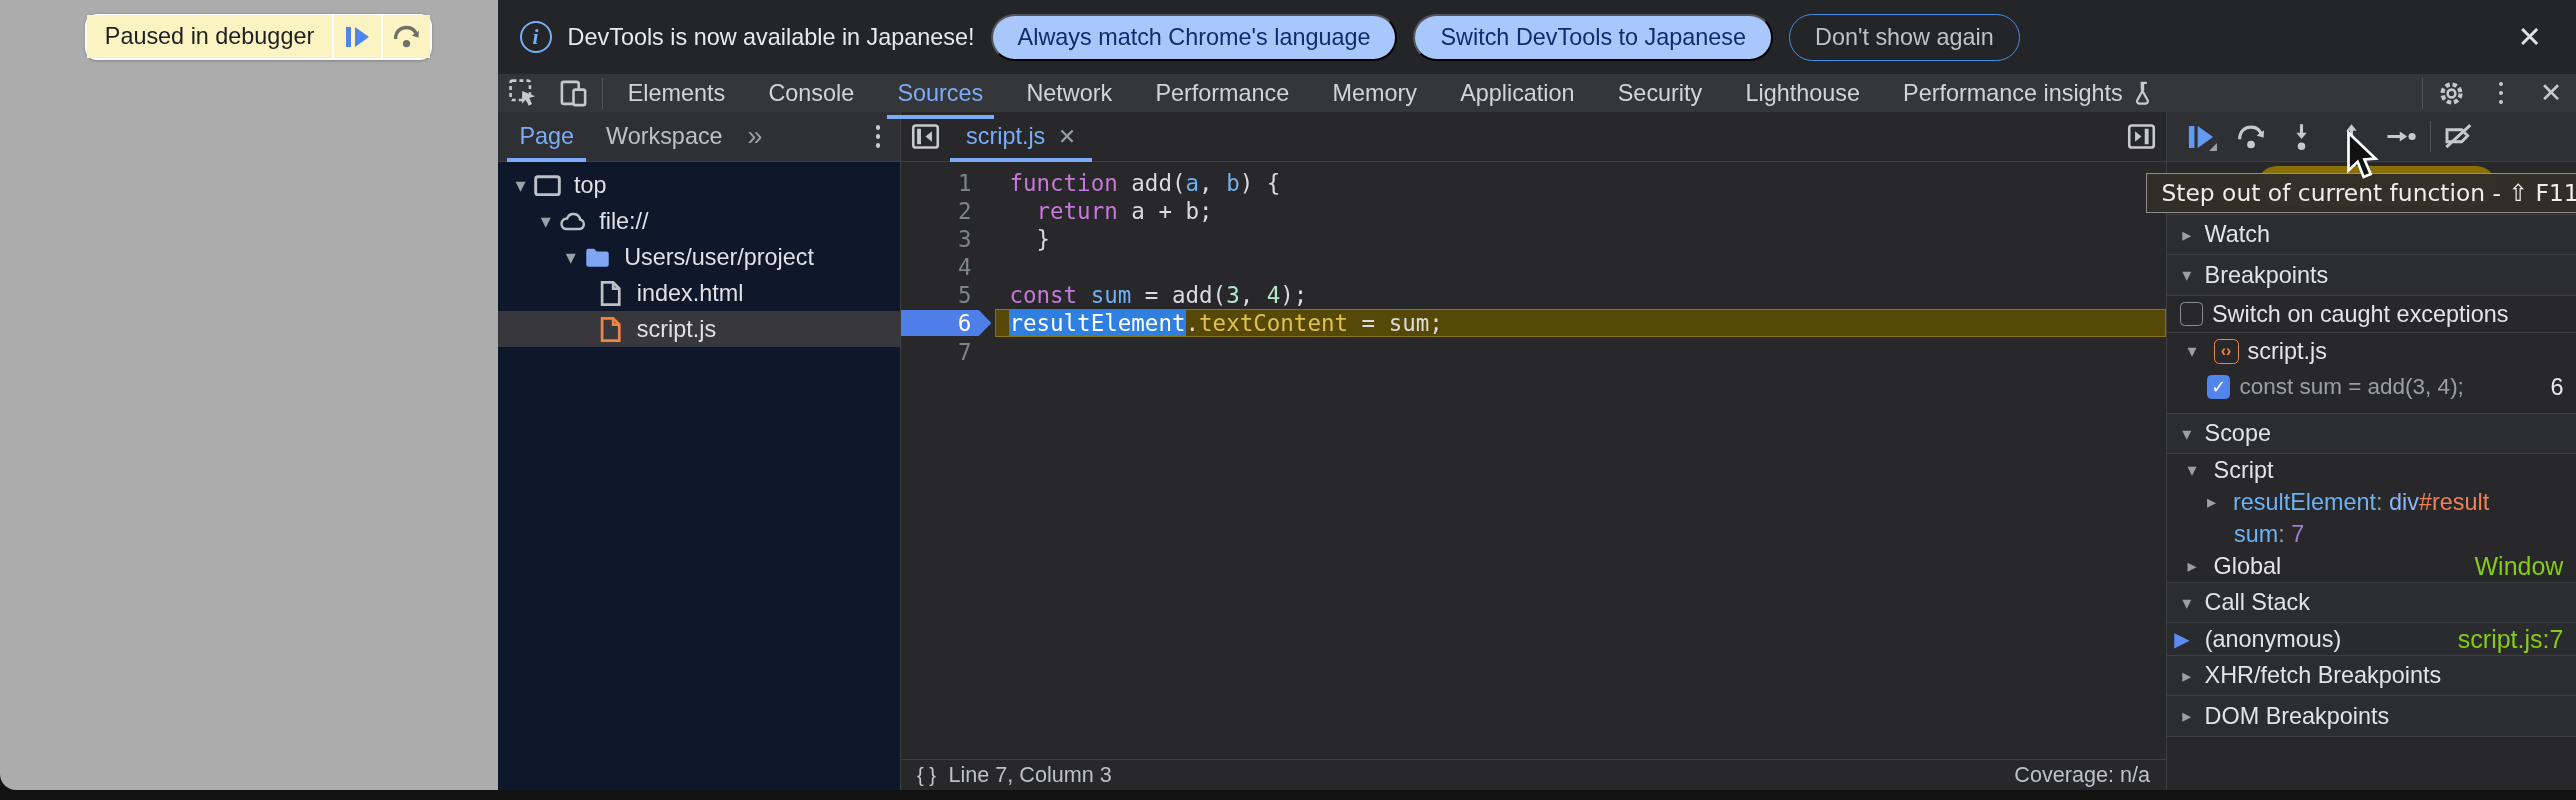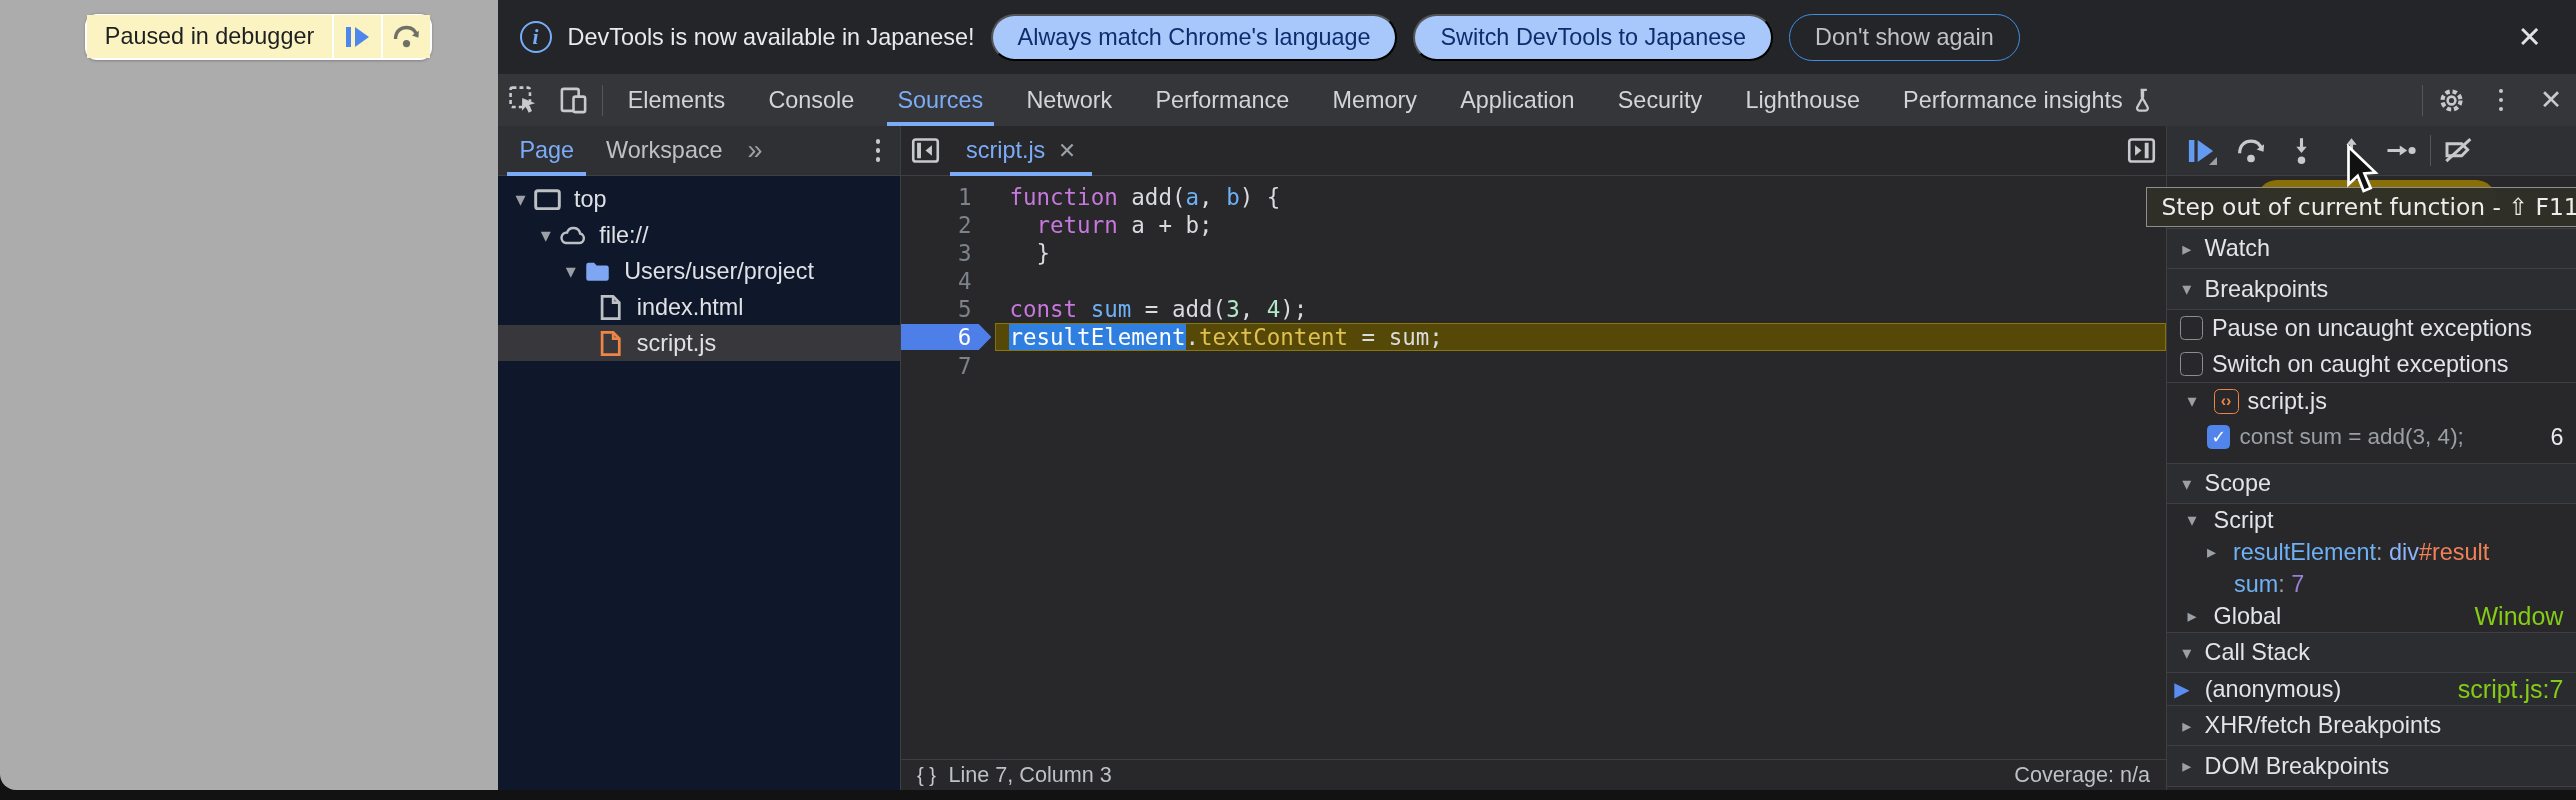--- a/index.html
+++ b/index.html
@@ -21,21 +21,21 @@
   
   .infobar { height:74px; background:#242528; display:flex; align-items:center; gap:16px; padding:0 21.6px; flex:none; }
   .info-icon { width:32px; height:32px; border:2.7px solid #77aef7; border-radius:50%; color:#77aef7; font-size:21.6px; font-weight:bold; display:flex; align-items:center; justify-content:center; font-family:"Liberation Serif",serif; font-style:italic; flex:none; }
   .infobar-text { color:#e8eaed; font-size:23.4px; white-space:nowrap; }
   .pill { height:47px; border-radius:23.4px; padding:0 25px; font-size:23.4px; display:flex; align-items:center; white-space:nowrap; cursor:pointer; }
   .pill.filled { background:#a8c7fa; color:#0d2e6e; }
   .pill.outlined { background:transparent; border:1.8px solid #3f8fe8; color:#bfc2c6; }
   .infobar-close { margin-left:auto; color:#dfe1e5; font-size:29px; padding:0 12.6px; cursor:pointer; }
 
   
-  .main-toolbar { height:52px; background:#35363a; display:flex; align-items:center; flex:none; position:relative; }
+  .main-toolbar { height:38px; background:#35363a; display:flex; align-items:center; flex:none; position:relative; }
   .tb-icon { width:50px; height:52px; display:flex; align-items:center; justify-content:center; cursor:pointer; flex:none; }
   .vsep { width:0.9px; height:31px; background:#55565a; margin:0 3.6px; flex:none; }
   .tabs { display:flex; align-items:stretch; height:52px; }
   .tab { display:flex; align-items:center; gap:9px; padding:0 21.6px; color:#d2d4d7; font-size:23.4px; white-space:nowrap; cursor:pointer; position:relative; }
   .tab.active { color:#7cacf8; }
   .tab.active::after { content:""; position:absolute; left:10.8px; right:10.8px; bottom:0; height:3.6px; background:#7cacf8; }
   .toolbar-right { margin-left:auto; display:flex; align-items:center; }
   .kebab { display:flex; flex-direction:column; gap:4.5px; }
   .kebab i { width:4.5px; height:4.5px; border-radius:50%; background:#c6c9cd; }
   .close-x { color:#c6c9cd; font-size:27px; }
@@ -361,24 +361,20 @@
         <div class="sect-hdr">
           <span class="arrow">▸</span>
           <span>Watch</span>
         </div>
         <div class="sect-hdr">
           <span class="arrow">▾</span>
           <span>Breakpoints</span>
         </div>
         <div class="srow">
           <span class="cbx"></span>
-          <span>Pause on uncaught exceptions</span>
-        </div>
-        <div class="srow">
-          <span class="cbx"></span>
           <span>Switch on caught exceptions</span>
         </div>
         <div class="srow group-row">
           <span class="arrow">▾</span>
           <span class="script-icon">‹›</span>
           <span>script.js</span>
         </div>
         <div class="srow" style="padding-left:40px">
           <span class="cbx checked">✓</span>
           <span class="bp-entry-text">const sum = add(3, 4);</span>

